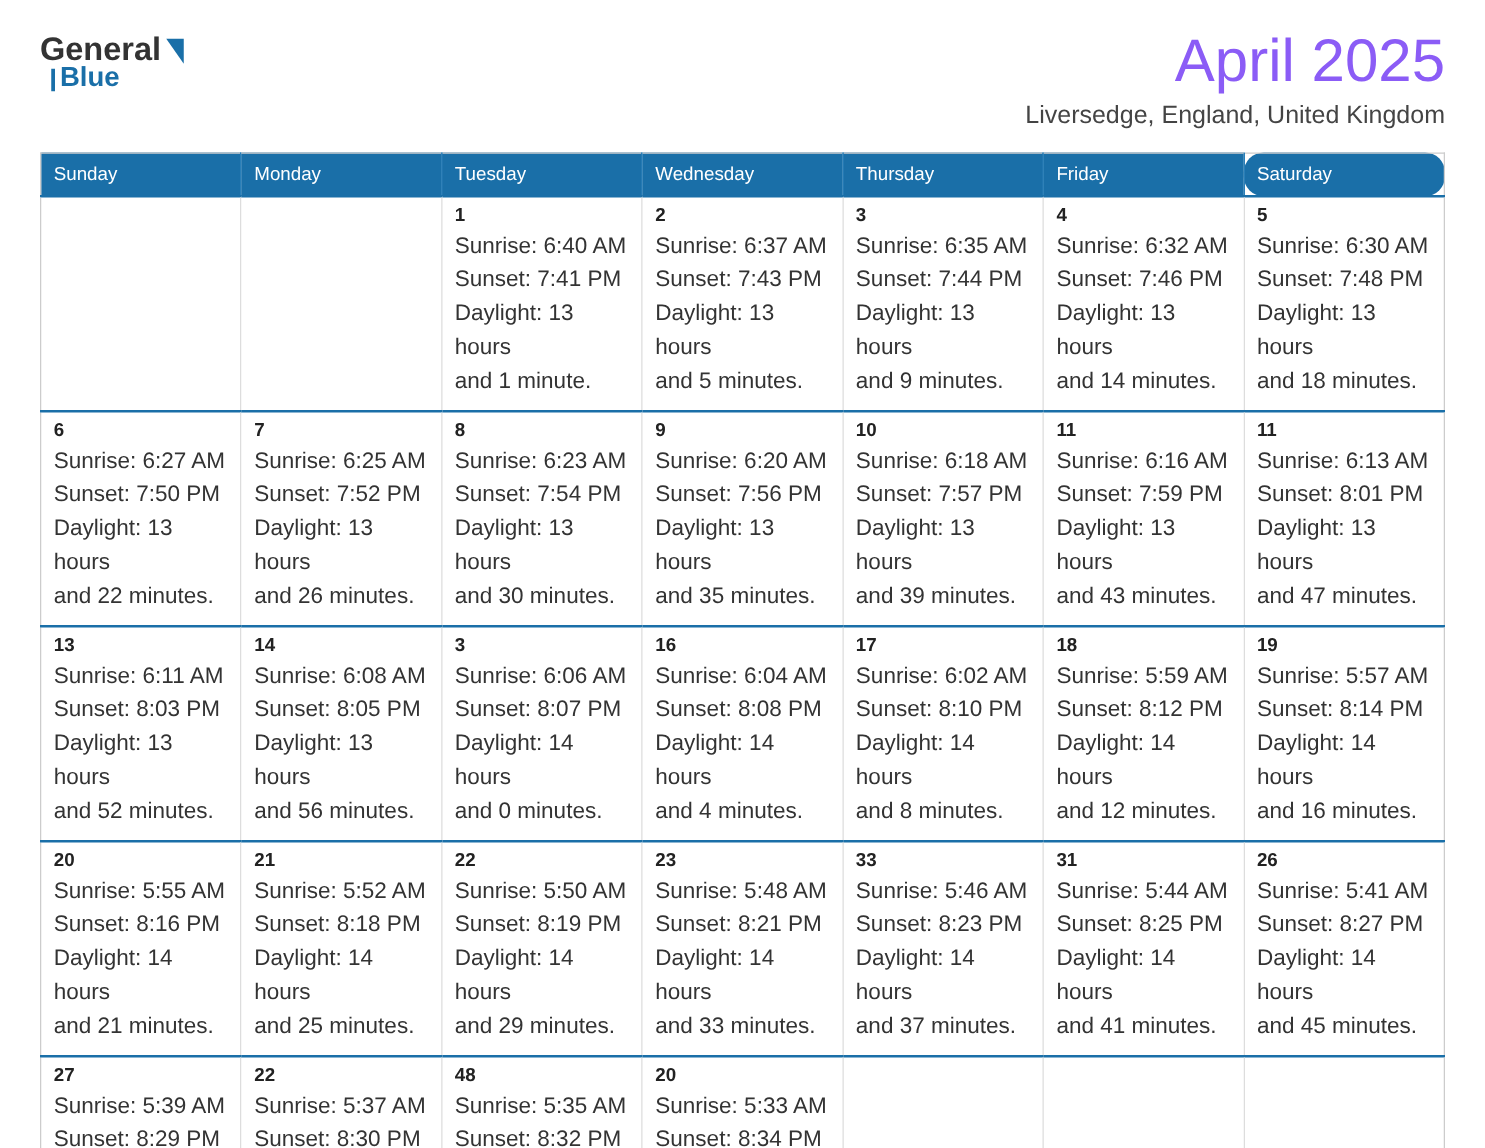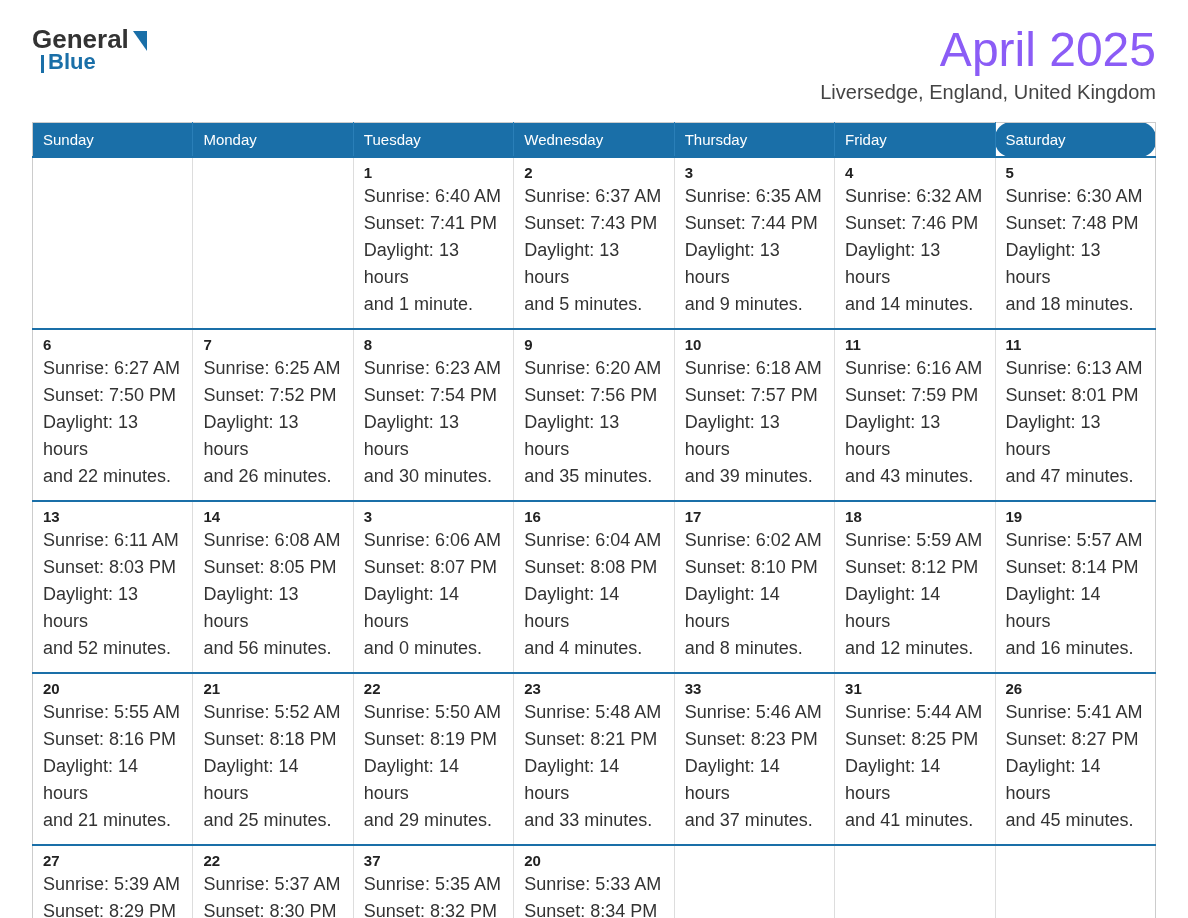--- a/index.html
+++ b/index.html
@@ -259,21 +259,21 @@
       <tr>
         <td>
           <span class="day-number">27</span>
           <div class="day-detail">Sunrise: 5:39 AM<br>Sunset: 8:29 PM<br>Daylight: 14 hours<br>and 49 minutes.</div>
         </td>
         <td>
           <span class="day-number">22</span>
           <div class="day-detail">Sunrise: 5:37 AM<br>Sunset: 8:30 PM<br>Daylight: 14 hours<br>and 53 minutes.</div>
         </td>
         <td>
-          <span class="day-number">37</span>
+          <span class="day-number">48</span>
           <div class="day-detail">Sunrise: 5:35 AM<br>Sunset: 8:32 PM<br>Daylight: 14 hours<br>and 57 minutes.</div>
         </td>
         <td>
           <span class="day-number">20</span>
           <div class="day-detail">Sunrise: 5:33 AM<br>Sunset: 8:34 PM<br>Daylight: 15 hours<br>and 1 minute.</div>
         </td>
         <td class="empty-cell"></td>
         <td class="empty-cell"></td>
         <td class="empty-cell"></td>
       </tr>

